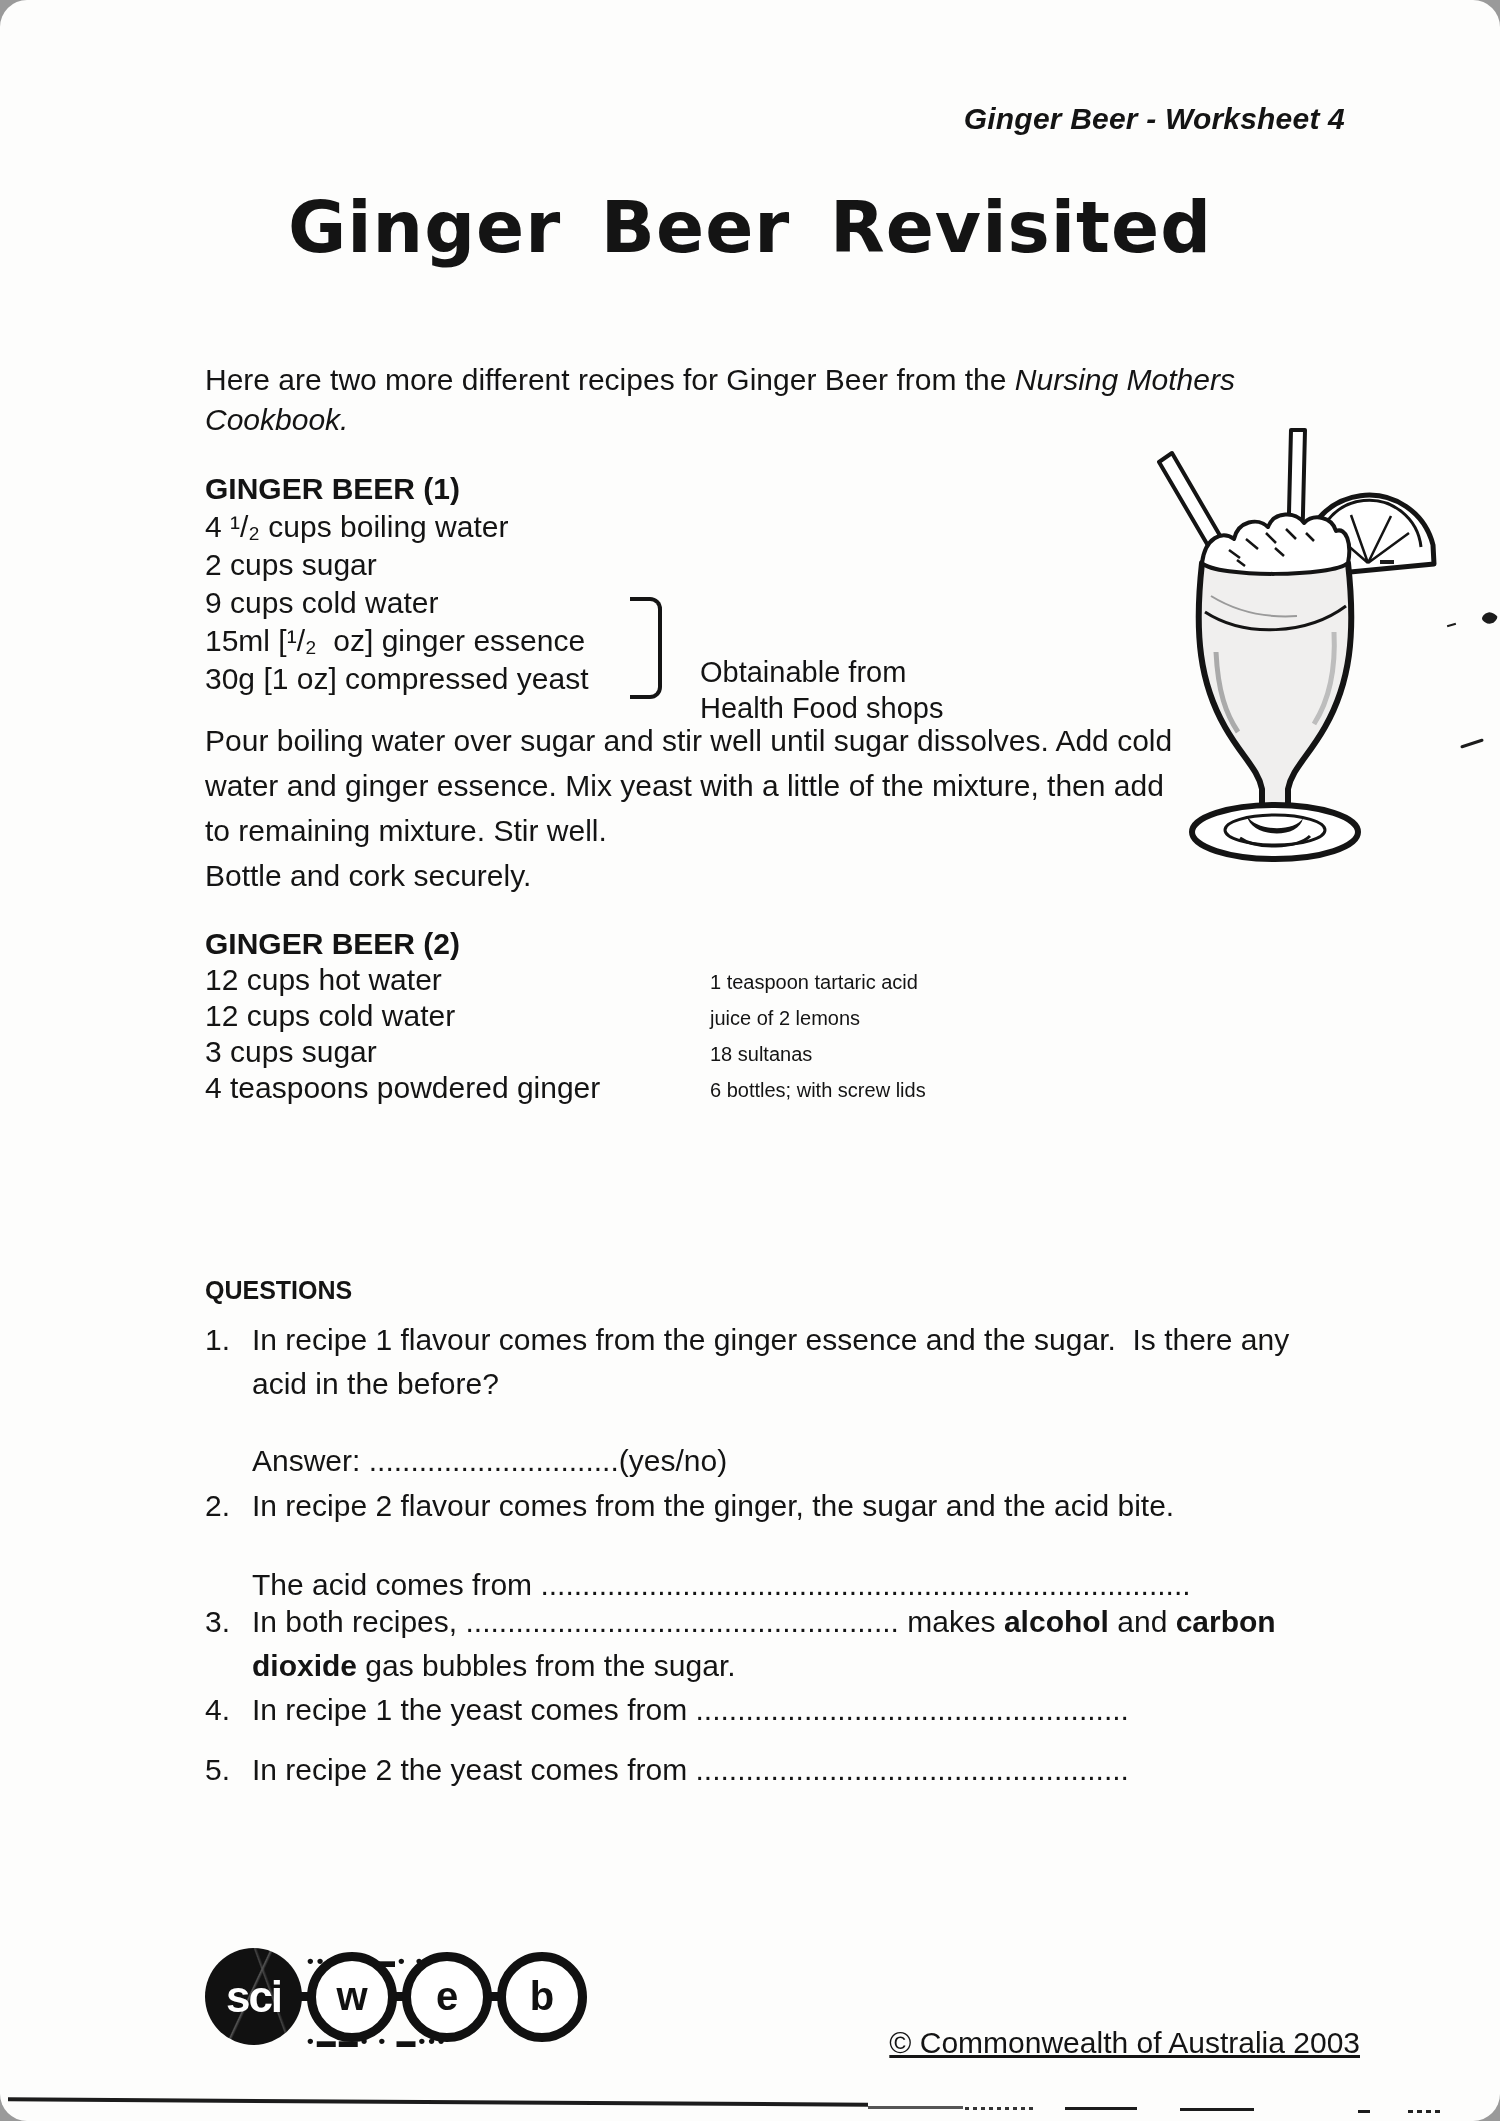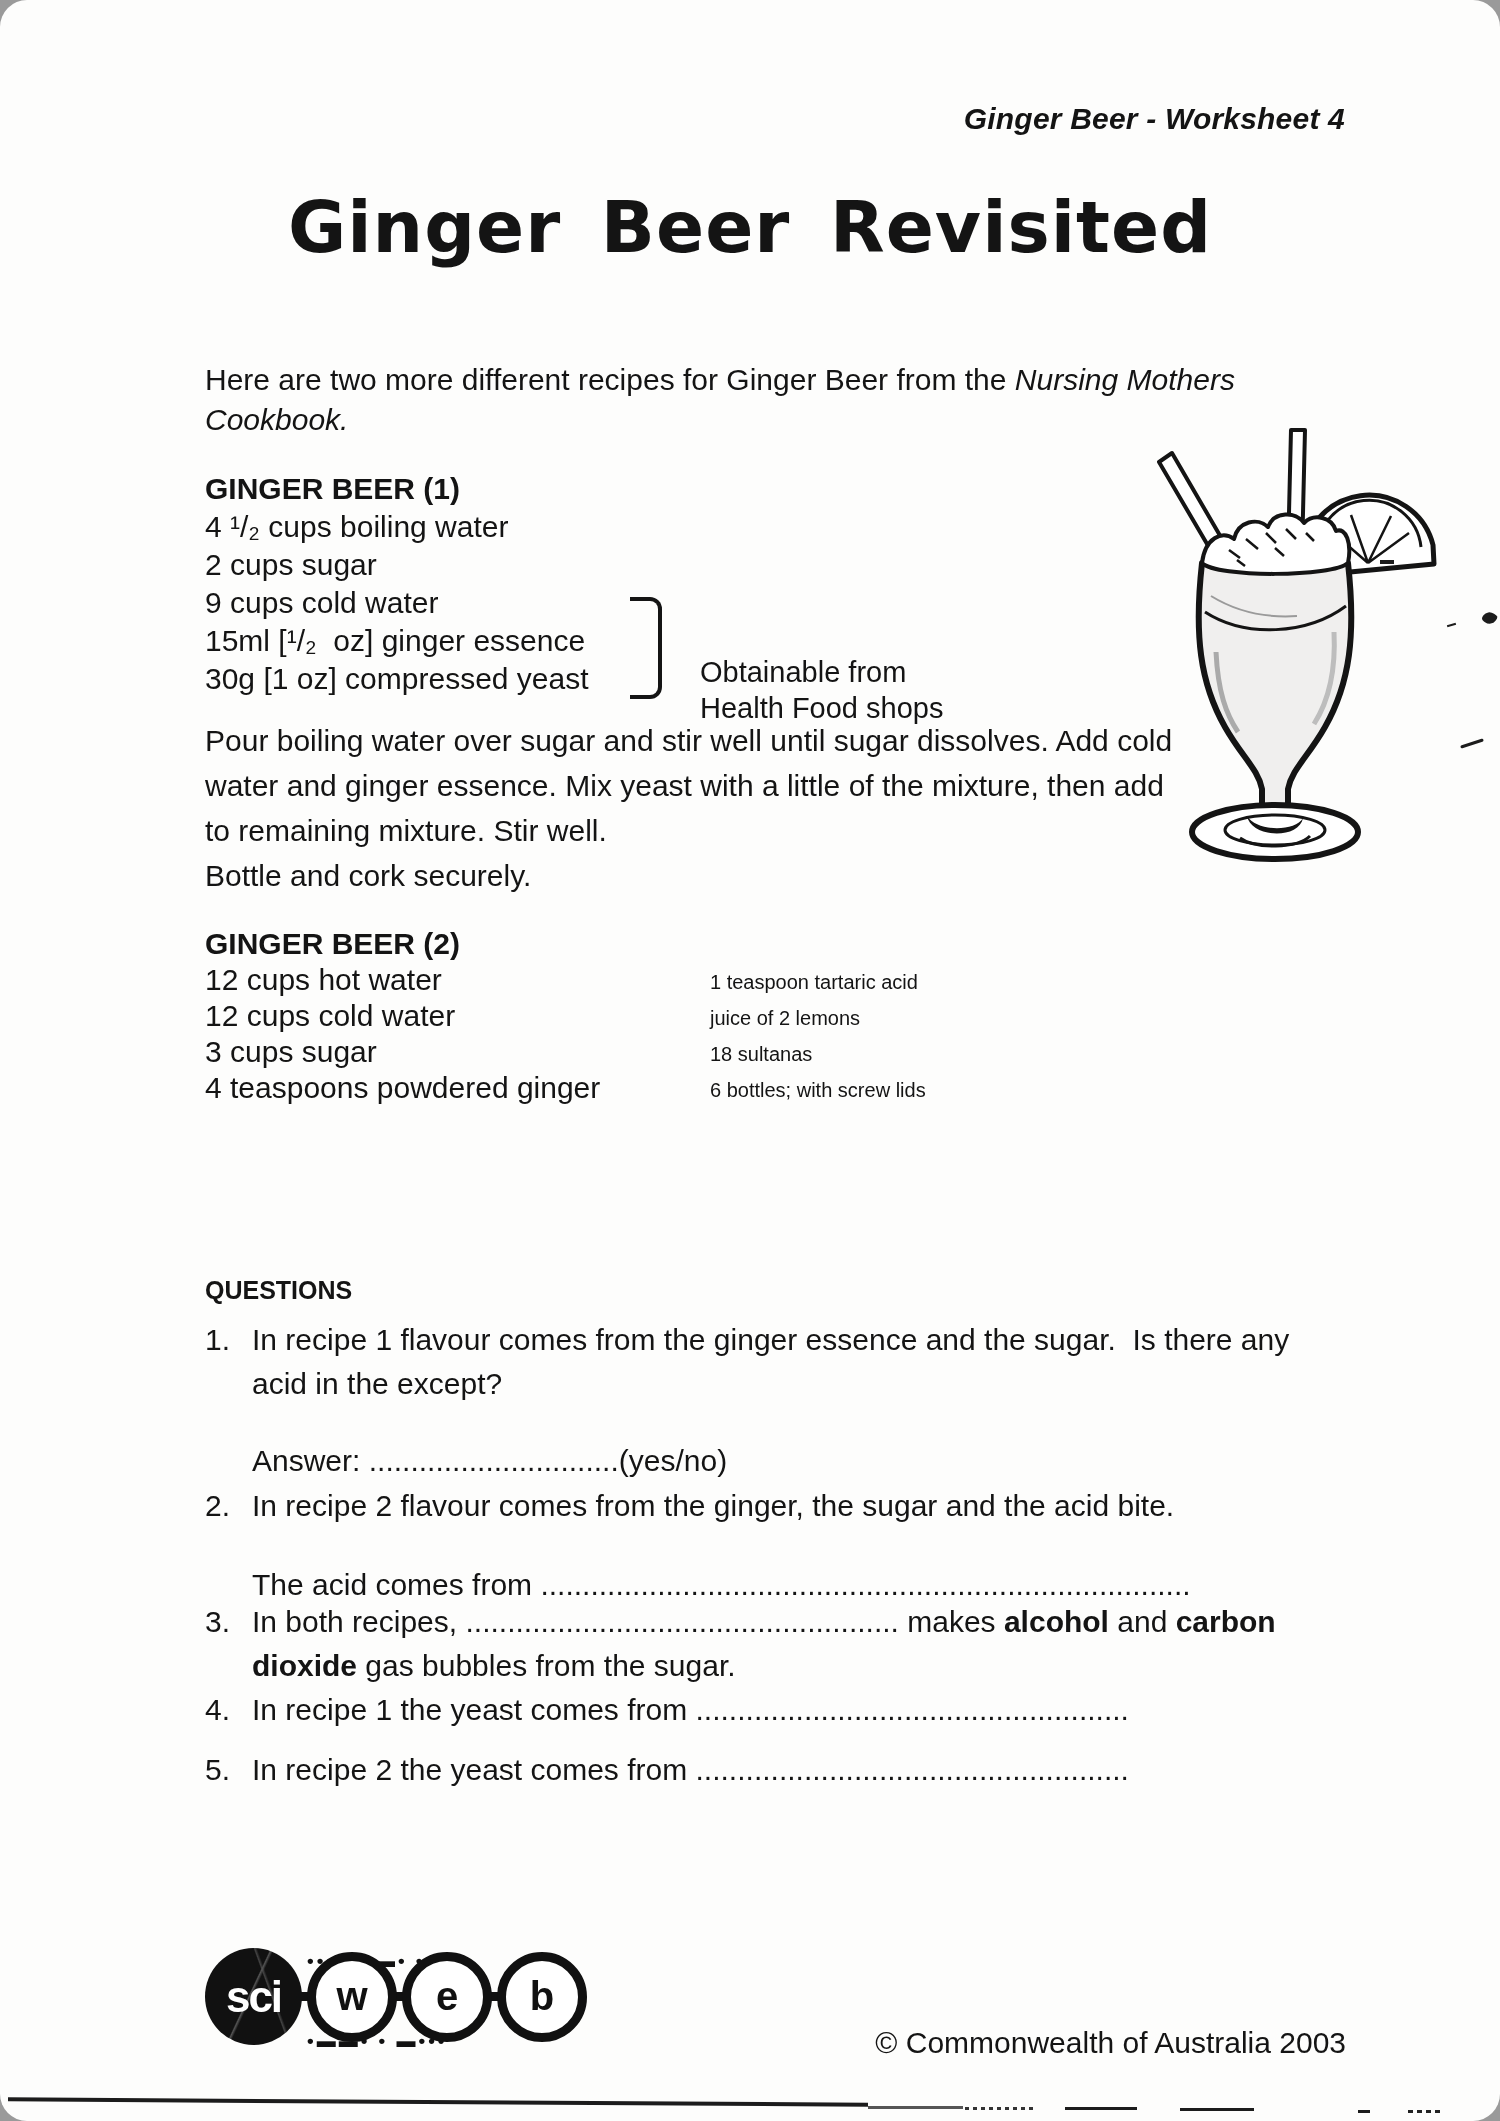--- a/index.html
+++ b/index.html
@@ -61,21 +61,21 @@
   .logo-dash { width:15px; height:9px; background:#111; margin:0 -5px; }
   .logo-ring {
     width:72px; height:72px; border:9px solid #111; border-radius:50%;
     background:#fff; display:flex; align-items:center; justify-content:center;
     font-weight:800; font-size:40px; color:#111; z-index:1;
   }
   .morse { font-size:19px; font-weight:bold; letter-spacing:3px; color:#111; }
   .morse-top { top:1950px; left:307px; }
   .morse-bottom { top:2030px; left:307px; }
 
-  .copyright { top:2026px; right:154px; font-size:30px; }
+  .copyright { top:2026px; right:140px; font-size:30px;text-decoration:underline; }
 
   .artifact { background:#1c1c1c; }
   .a1 { top:2100px; left:8px;    width:860px; height:4px; transform:rotate(0.35deg); }
   .a2 { top:2106px; left:868px;  width:95px;  height:3px; background:#555; }
   .a3 { top:2107px; left:965px;  width:72px;  height:3px; background:repeating-linear-gradient(90deg,#333 0 4px,transparent 4px 8px); }
   .a4 { top:2107px; left:1065px; width:72px;  height:3px; }
   .a5 { top:2108px; left:1180px; width:74px;  height:3px; }
   .a6 { top:2110px; left:1358px; width:12px;  height:3px; }
   .a7 { top:2110px; left:1408px; width:34px;  height:3px; background:repeating-linear-gradient(90deg,#222 0 5px,transparent 5px 9px); }
   .m1 { top:612px;  left:1483px; width:13px;  height:12px; border-radius:60% 20% 60% 30%; transform:rotate(35deg); }
@@ -165,21 +165,21 @@
     <div class="line">juice of 2 lemons</div>
     <div class="line">18 sultanas</div>
     <div class="line">6 bottles; with screw lids</div>
   </div>
 
 
   <div class="abs q-head">QUESTIONS</div>
 
   <div class="abs q" style="top:1318px;">
     <div class="line"><span class="qnum">1.</span><span>In recipe 1 flavour comes from the ginger essence and the sugar.  Is there any</span></div>
-    <div class="line qcont">acid in the except?</div>
+    <div class="line qcont">acid in the before?</div>
   </div>
 
   <div class="abs answer-line" style="top:1424px;">
     <span>Answer: </span><span>..............................</span><span>(yes/no)</span>
   </div>
 
   <div class="abs q" style="top:1484px;">
     <div class="line"><span class="qnum">2.</span><span>In recipe 2 flavour comes from the ginger, the sugar and the acid bite.</span></div>
   </div>
 

